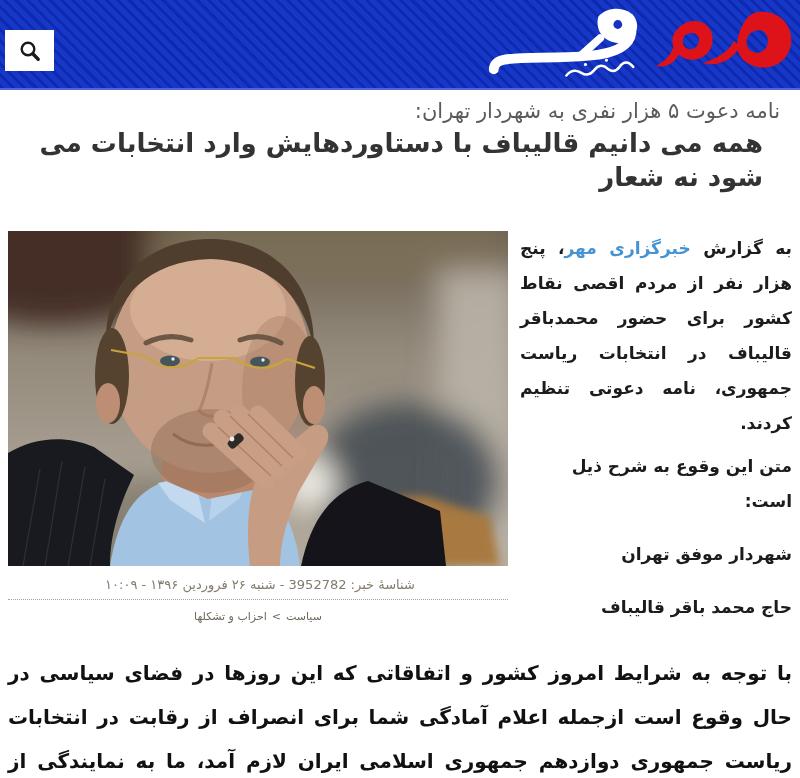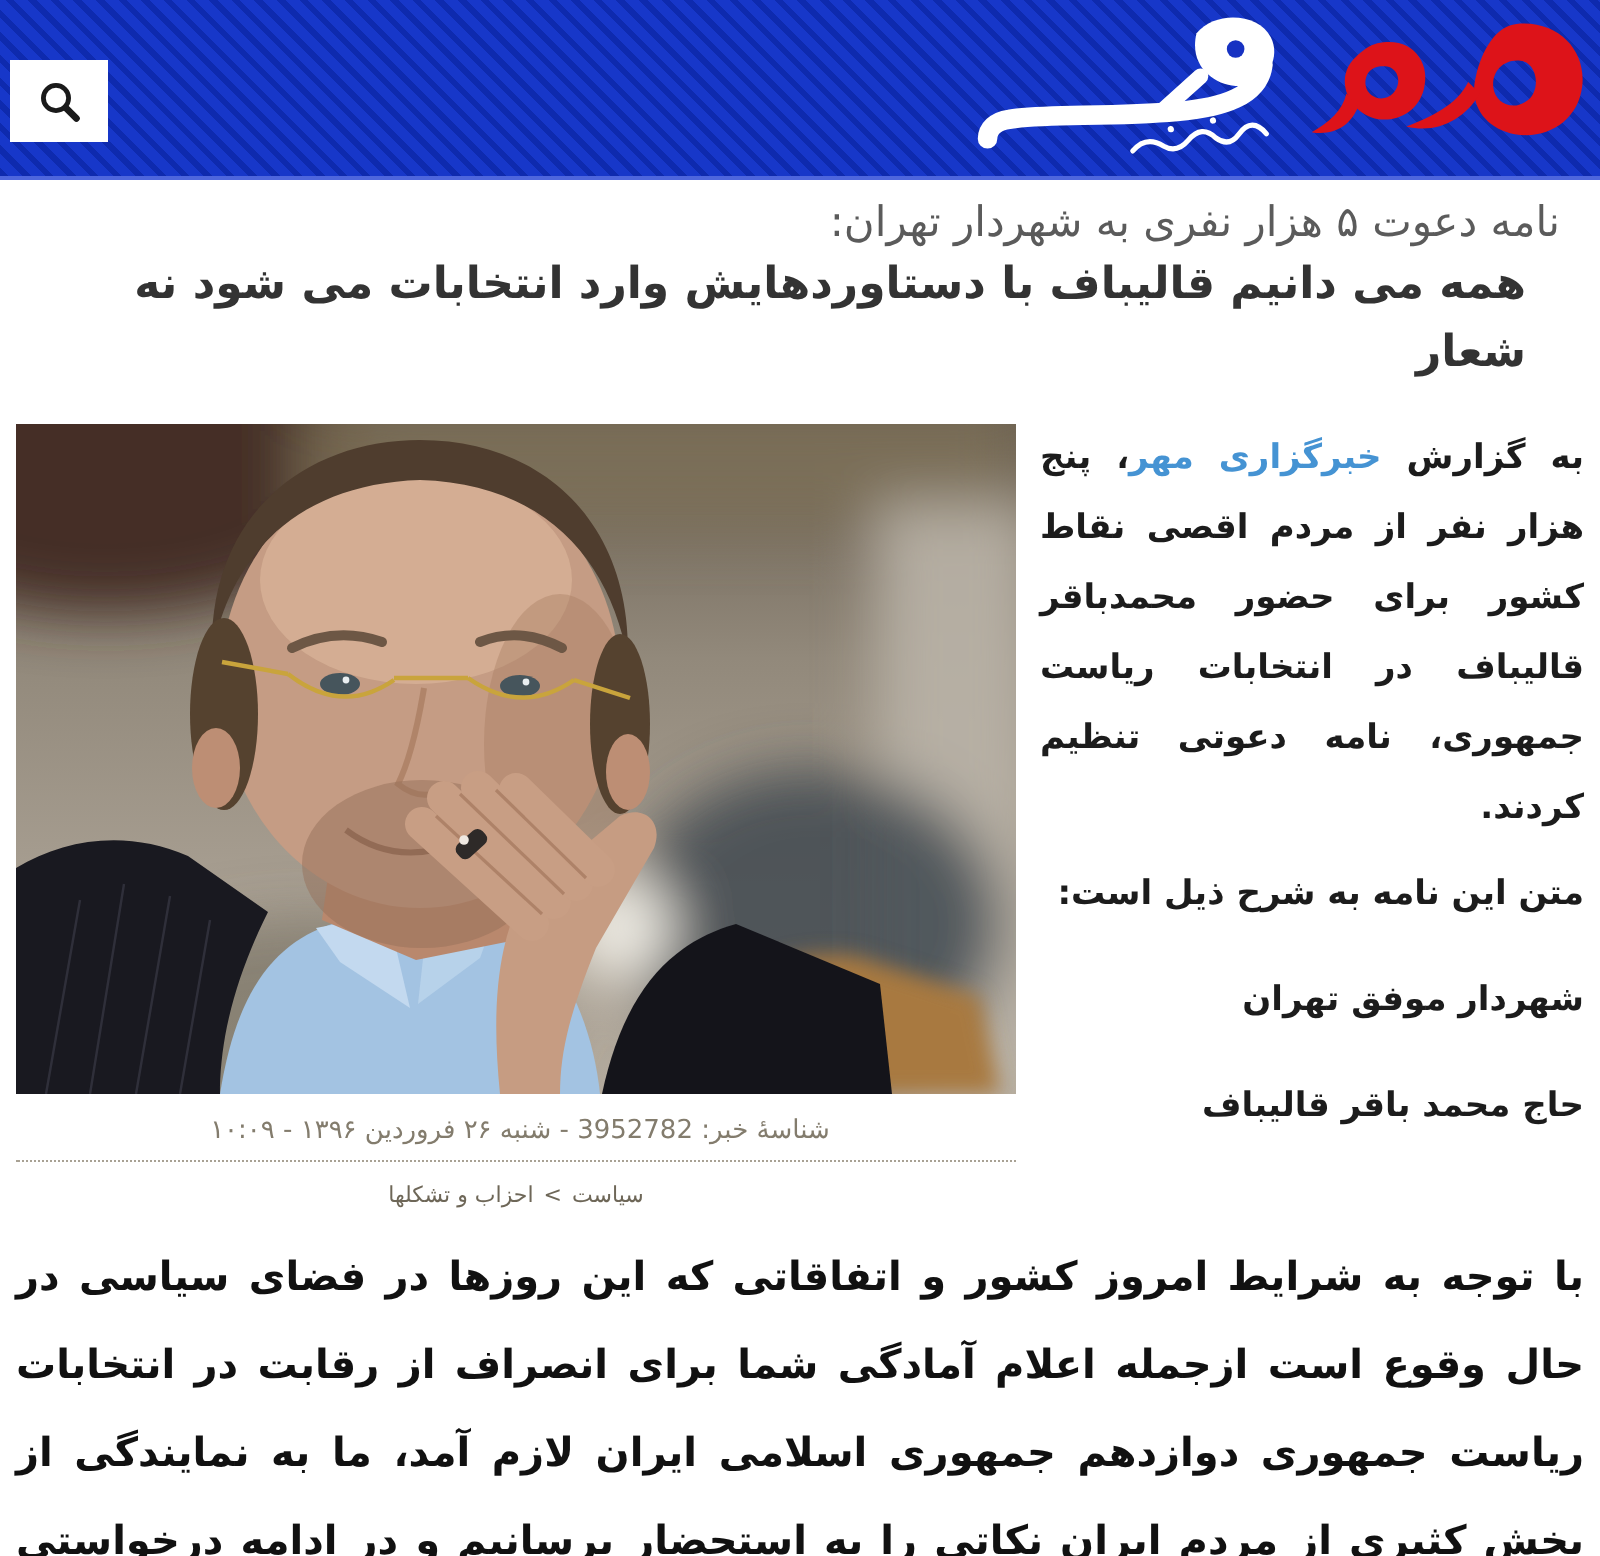--- a/index.html
+++ b/index.html
@@ -23,24 +23,24 @@
   }
   .logo{position:absolute;right:0;top:0;width:320px;height:90px;display:block;cursor:pointer;}
   .logo-red{position:absolute;right:5px;top:6px;}
   .logo-white{position:absolute;right:148px;top:3px;}
   
   .kicker{
     margin:9px 20px 0 20px;font-size:21px;line-height:24px;
     color:#5b5b5b;text-align:right;
   }
   .headline{
-    margin:3px 37px 0 37px;font-size:22px;line-height:34px;
+    margin:3px 37px 0 37px;font-size:26px;line-height:34px;
     color:#333;font-weight:bold;text-align:right;
   }
-  .article-body{display:flex;margin:18px 8px 0 8px;}
+  .article-body{display:flex;margin:37px 8px 0 8px;}
   .text-col{flex:1;margin-left:12px;color:#1c1c1c;}
   .lead{
     margin:0 0 8px 0;font-size:17px;font-weight:bold;line-height:35px;
     text-align:justify;
   }
   .source-link{color:#4593d3;text-decoration:none;font-weight:bold;cursor:pointer;}
   .letter-line{
     margin:0 0 18px 0;font-size:17px;font-weight:bold;line-height:35px;
     text-align:right;
   }
@@ -99,21 +99,21 @@
   </a>
 </header>
 
 <main>
   <p class="kicker">نامه دعوت ۵ هزار نفری به شهردار تهران:</p>
   <h1 class="headline">همه می دانیم قالیباف با دستاوردهایش وارد انتخابات می شود نه شعار</h1>
 
   <div class="article-body">
     <div class="text-col">
       <p class="lead"><span>به گزارش </span><a class="source-link">خبرگزاری مهر</a><span>، پنج هزار نفر از مردم اقصی نقاط کشور برای حضور محمدباقر قالیباف در انتخابات ریاست جمهوری، نامه دعوتی تنظیم کردند.</span></p>
-      <p class="letter-line">متن این نامه به شرح ذیل است:</p>
+      <p class="letter-line">متن این وقوع به شرح ذیل است:</p>
       <p class="letter-line">شهردار موفق تهران</p>
       <p class="letter-line">حاج محمد باقر قالیباف</p>
     </div>
 
     <figure class="photo-col">
       <div class="photo">
         <svg width="500" height="335" viewBox="0 0 500 335" preserveAspectRatio="none">
           <defs>
             <filter id="blurBig" x="-30%" y="-30%" width="160%" height="160%">
                 <feGaussianBlur stdDeviation="14"></feGaussianBlur>

